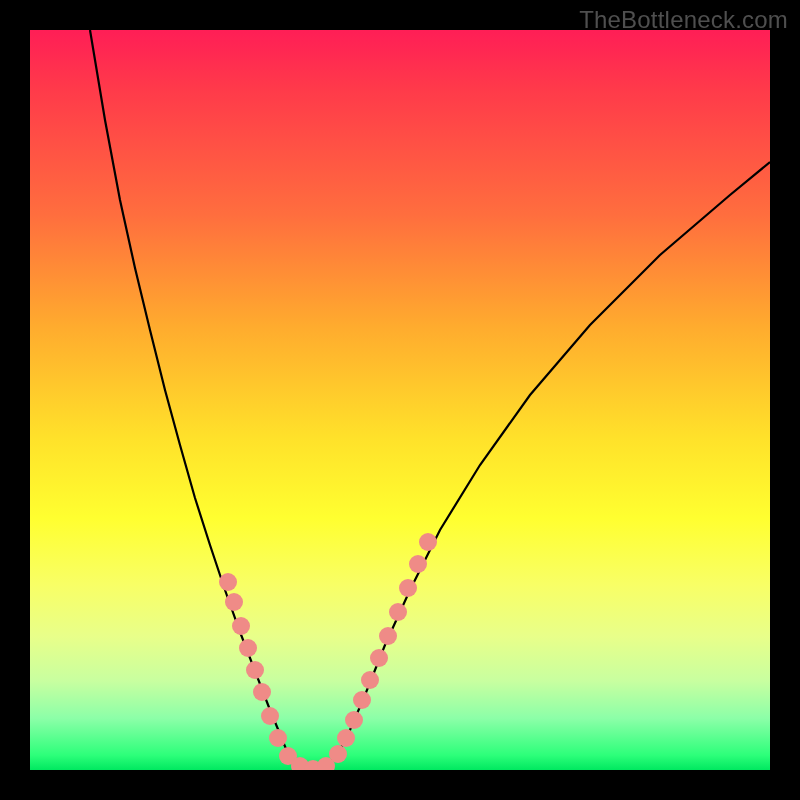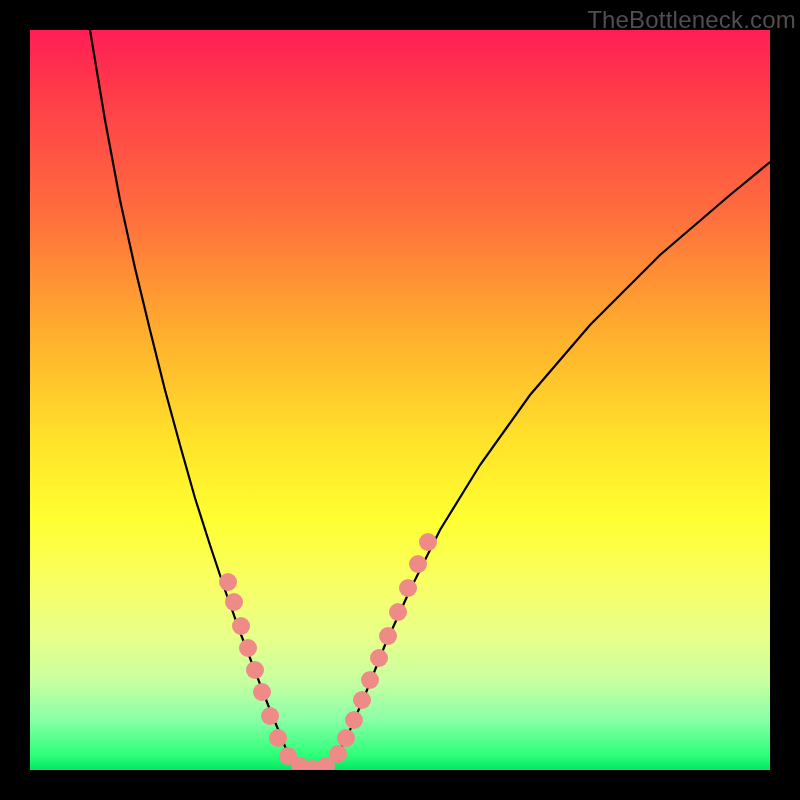--- a/index.html
+++ b/index.html
@@ -36,21 +36,21 @@
       #e8ff8a 82%,
       #c8ffa0 88%,
       #8cffa8 93%,
       #2dff7a 98%,
       #00e860 100%
     );
   }
   .watermark {
     position: absolute;
     top: 6px;
-    right: 4px;
+    right: 12px;
     color: #4f4f4f;
     font-size: 24px;
     font-weight: 500;
     letter-spacing: 0.2px;
     z-index: 5;
     user-select: none;
     text-align: center;
   }
   svg.overlay {
     position: absolute;

